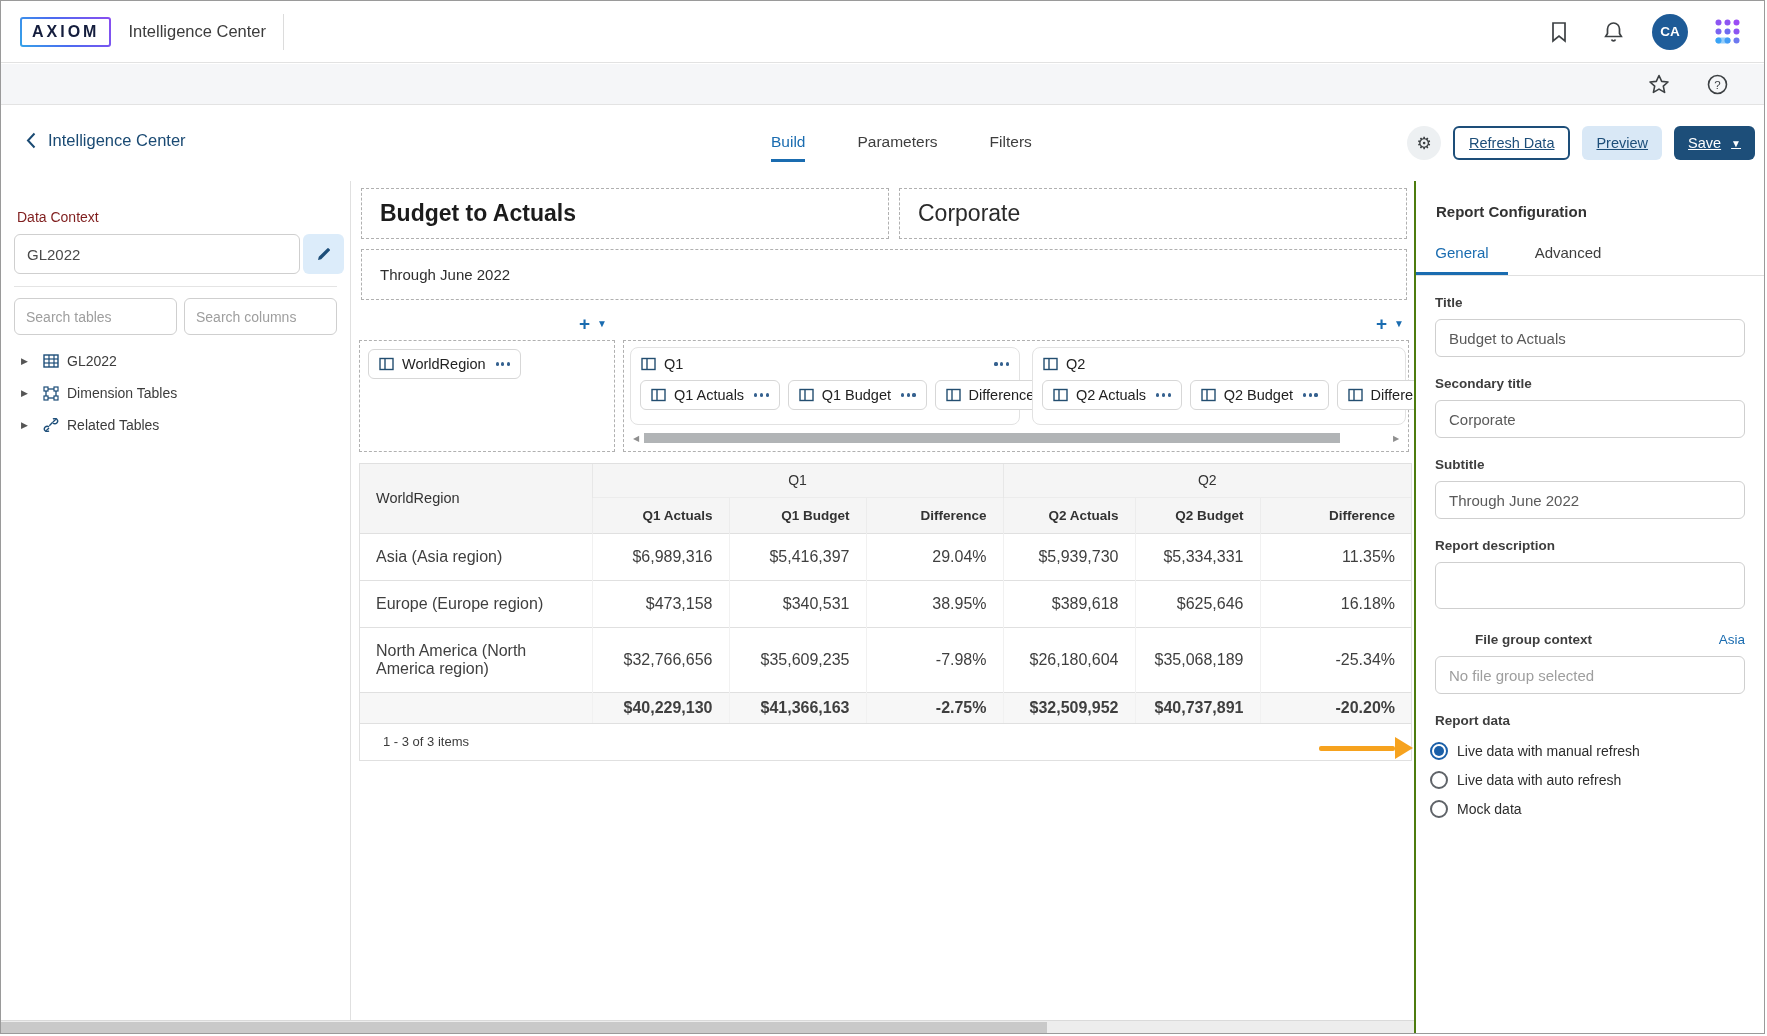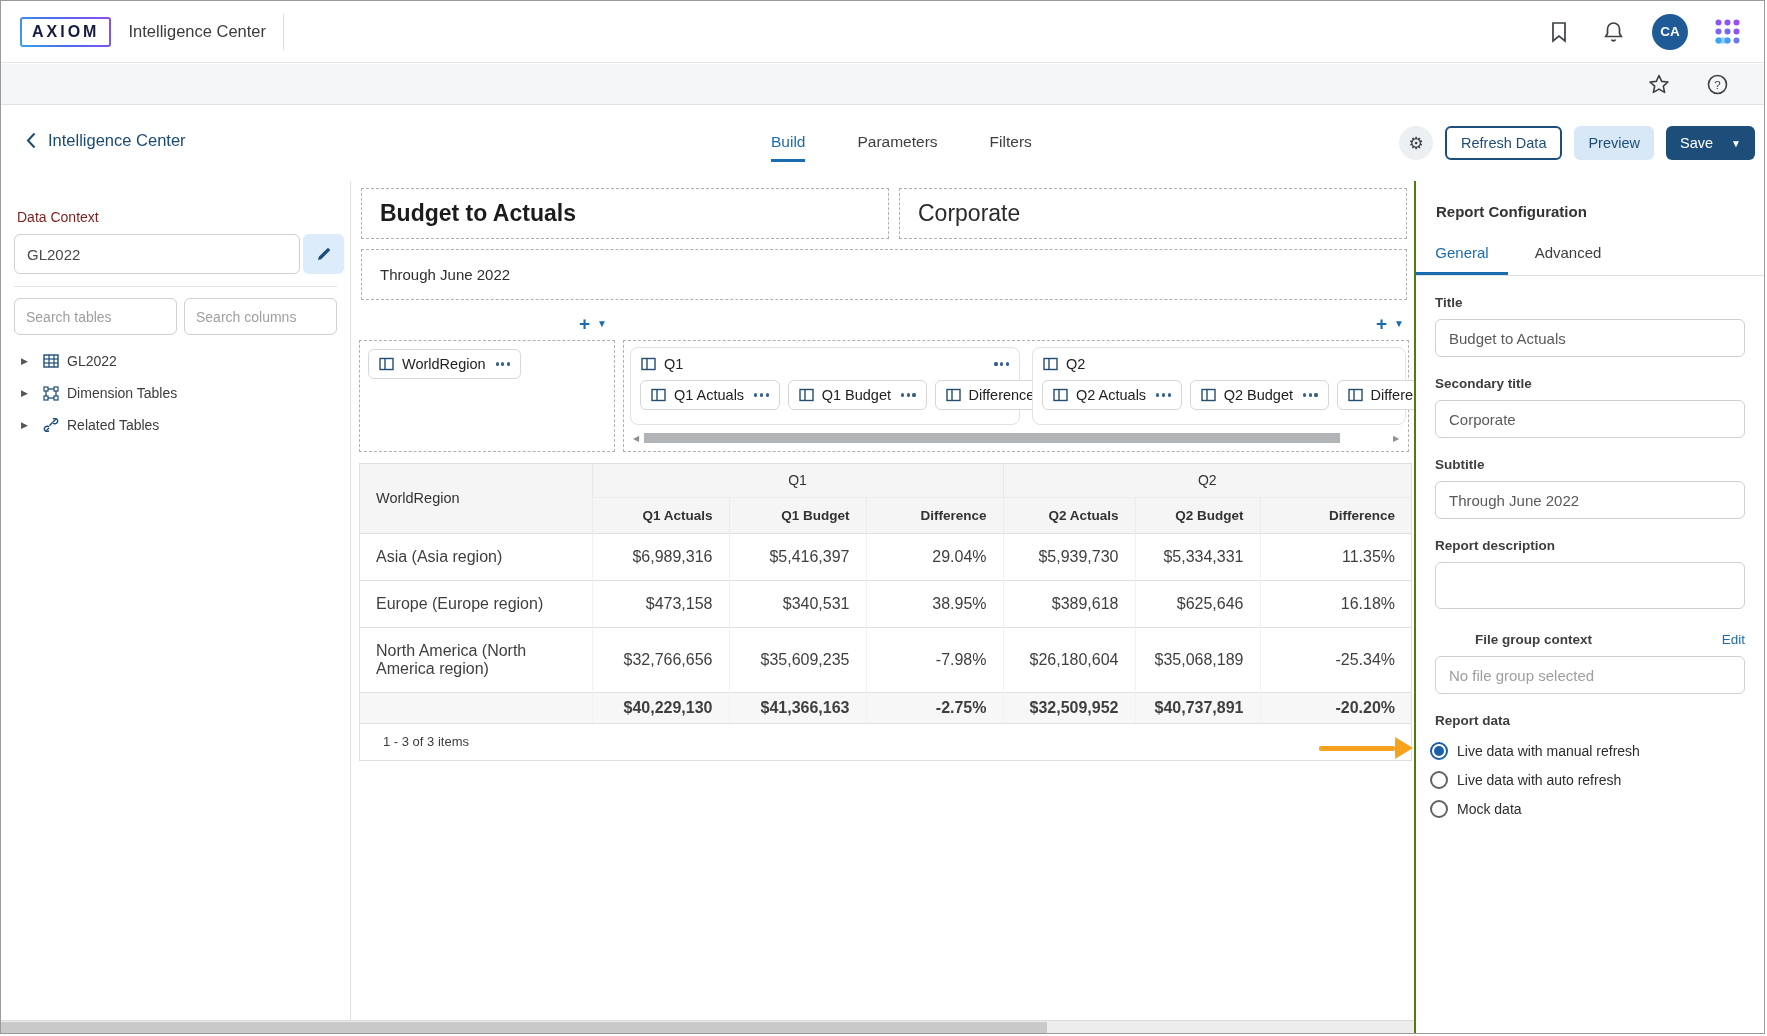--- a/index.html
+++ b/index.html
@@ -22,24 +22,24 @@
   .utilbar { position:absolute; left:0; top:63px; right:0; height:41px; background:#f5f6f8; border-bottom:1px solid #e3e3e3; display:flex; align-items:center; justify-content:flex-end; gap:28px; padding-right:32px; }
 
   
   .actionrow { position:absolute; left:0; top:104px; right:0; height:76px; background:#fff; }
   .breadcrumb { position:absolute; left:25px; top:26px; display:flex; align-items:center; gap:12px; color:#1a4a73; font-size:16.5px; cursor:pointer; }
   .tabs { position:absolute; left:770px; top:28px; display:flex; gap:52px; font-size:15.5px; }
   .tab { color:#3e3e3e; padding-bottom:8px; cursor:pointer; }
   .tab.active { color:#1a6cb0; border-bottom:3px solid #1a6cb0; }
   .action-buttons { position:absolute; right:9px; top:21px; display:flex; align-items:center; gap:12px; }
   .gear-btn { width:34px; height:34px; border-radius:50%; background:#edf0f2; display:flex; align-items:center; justify-content:center; font-size:17px; color:#3c4043; cursor:pointer; }
-  .btn { height:34px; border-radius:6px; font-size:14.5px; display:flex; align-items:center; justify-content:center; padding:0 14px; cursor:pointer; font-family:inherit; }
+  .btn { height:34px; border-radius:6px; font-size:14.5px; display:flex; align-items:center; justify-content:center; padding:0 14px; cursor:pointer; font-family:inherit;text-decoration:underline; }
   .btn-outline { border:2px solid #1d4e79; background:#fff; color:#1d4e79; }
   .btn-soft { background:#d9e8f6; color:#1d4e79; border:none; }
-  .btn-primary { background:#1d4e79; color:#fff; border:none; gap:18px; }
+  .btn-primary { background:#1d4e79; color:#fff; border:none; gap:10px; }
   .btn-primary .caret { font-size:10px; }
 
   
   .sidebar { position:absolute; left:0; top:180px; width:350px; bottom:13px; background:#fff; border-right:1px solid #e0e0e0; }
   .side-label { margin:28px 0 9px 16px; font-size:14px; color:#7f1d1d; }
   .context-row { display:flex; align-items:stretch; gap:3px; margin:0 6px 0 13px; }
   .context-input { flex:1; height:40px; border:1px solid #cfcfcf; border-radius:6px; font-size:15px; color:#4a4a4a; padding:0 12px; font-family:inherit; }
   .pencil-btn { width:41px; height:40px; background:#dcecfa; border:none; border-radius:6px; display:flex; align-items:center; justify-content:center; cursor:pointer; }
   .side-divider { height:1px; background:#e4e4e4; margin:12px 13px 0 13px; }
   .search-row { display:flex; gap:7px; margin:11px 13px 0 13px; }
@@ -495,21 +495,21 @@
       <input class="p-input" value="Corporate" style="">
 
       <div class="f-label">Subtitle</div>
       <input class="p-input" value="Through June 2022" style="">
 
       <div class="f-label">Report description</div>
       <textarea class="p-textarea" style=""></textarea>
 
       <div class="f-label-row">
         <span class="f-label">File group context</span>
-        <span class="edit-link">Edit</span>
+        <span class="edit-link">Asia</span>
       </div>
       <input class="p-input" placeholder="No file group selected" style="">
 
       <div class="f-label">Report data</div>
       <div class="radio-group">
         <div class="radio-row">
           <span class="radio checked"></span>
           <span class="radio-label">Live data with manual refresh</span>
         </div>
         <div class="radio-row">

